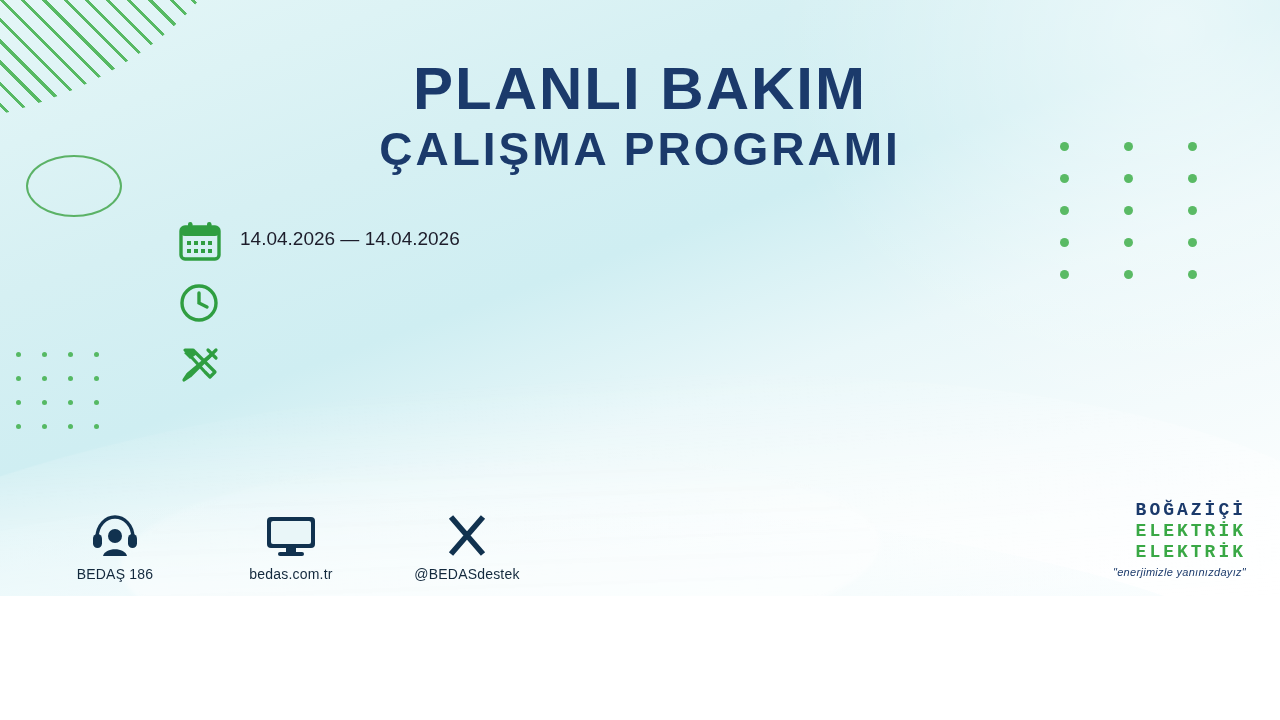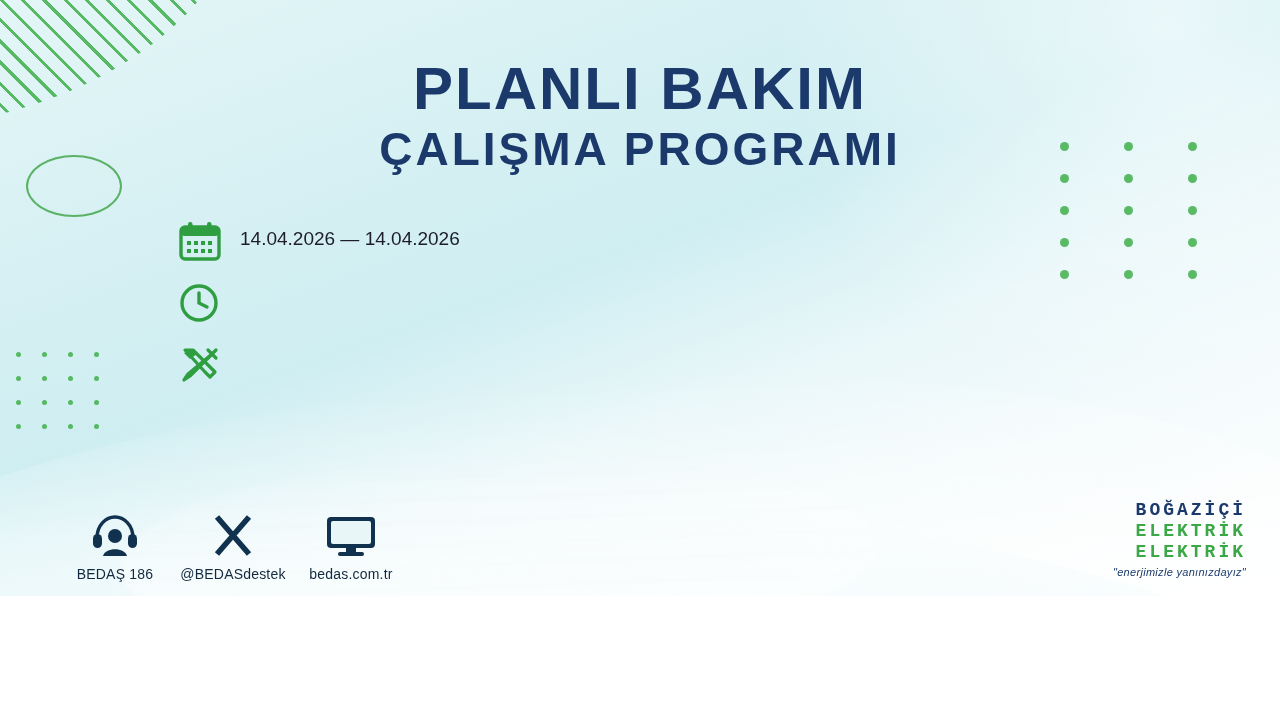--- a/index.html
+++ b/index.html
@@ -152,20 +152,21 @@
     white-space: pre-line;
   }
   .row.loc .txt { max-width: 660px; }
 
   
   .footer {
     position: absolute;
     left: 56px; bottom: 14px;
     display: flex;
     align-items: flex-end;
+    gap: 58px;
   }
   .fitem {
     width: 118px;
     text-align: center;
     color: #11324f;
   }
   .fitem .glyph {
     height: 46px;
     display: flex;
     align-items: flex-end;
@@ -315,38 +316,38 @@
           <rect x="39" y="22" width="9" height="14" rx="4.5" fill="#11324f"></rect>
           <circle cx="26" cy="24" r="7" fill="#11324f"></circle>
           <path d="M14 44 C16 35 36 35 38 44 Z" fill="#11324f"></path>
         </svg>
       </span>
       <div class="flabel">BEDAŞ 186</div>
     </div>
 
     <div class="fitem">
       <span class="glyph">
-        <svg width="46" height="46" viewBox="0 0 46 46" aria-hidden="true">
-          <path d="M7 5 L39 42 M39 5 L7 42" stroke="#11324f" stroke-width="5.6" stroke-linecap="butt"></path>
-        </svg>
-      </span>
-      <div class="flabel">@BEDASdestek</div>
-    </div>
-
-    <div class="fitem">
-      <span class="glyph">
         <svg width="58" height="46" viewBox="0 0 58 46" aria-hidden="true">
           <rect x="5" y="5" width="48" height="31" rx="4" fill="#11324f"></rect>
           <rect x="9" y="9" width="40" height="23" rx="2" fill="#e9f6f8"></rect>
           <rect x="24" y="36" width="10" height="5" fill="#11324f"></rect>
           <rect x="16" y="40" width="26" height="4" rx="2" fill="#11324f"></rect>
         </svg>
       </span>
       <div class="flabel">bedas.com.tr</div>
     </div>
+
+    <div class="fitem">
+      <span class="glyph">
+        <svg width="46" height="46" viewBox="0 0 46 46" aria-hidden="true">
+          <path d="M7 5 L39 42 M39 5 L7 42" stroke="#11324f" stroke-width="5.6" stroke-linecap="butt"></path>
+        </svg>
+      </span>
+      <div class="flabel">@BEDASdestek</div>
+    </div>
   </div>
 
   <div class="brand">
     <div class="line l1">BOĞAZİÇİ</div>
     <div class="line l2">ELEKTRİK</div>
     <div class="line l3">ELEKTRİK</div>
     <div class="slogan">"enerjimizle yanınızdayız"</div>
   </div>
 
 </div>

